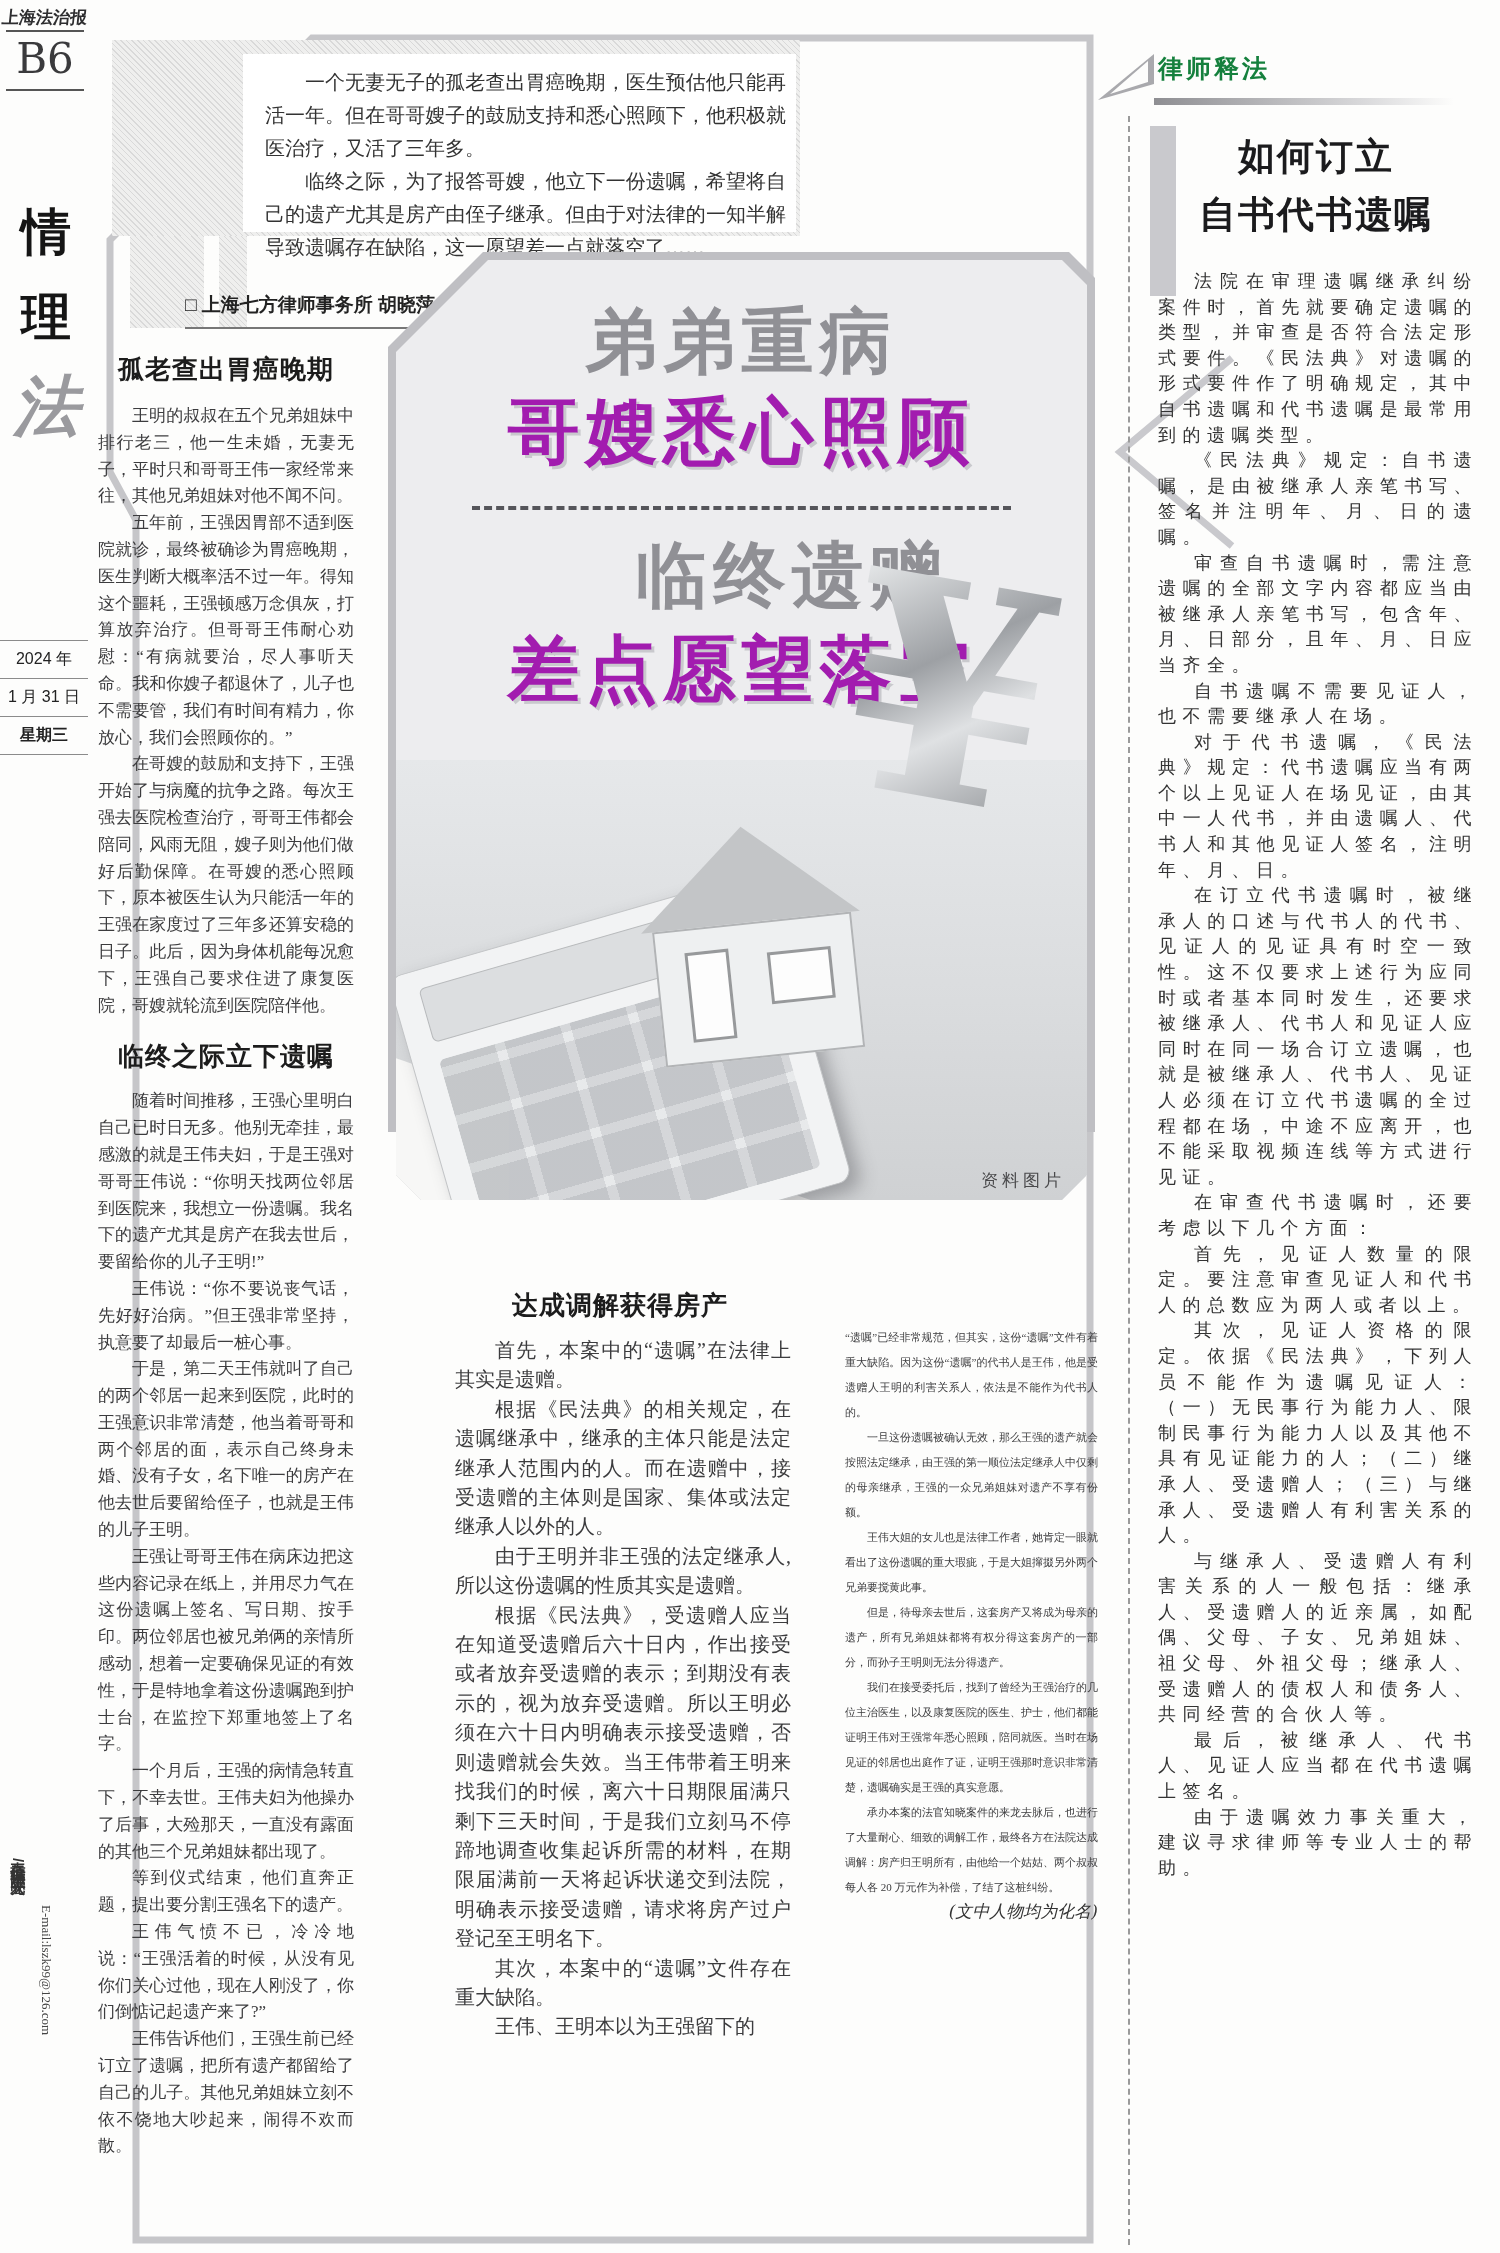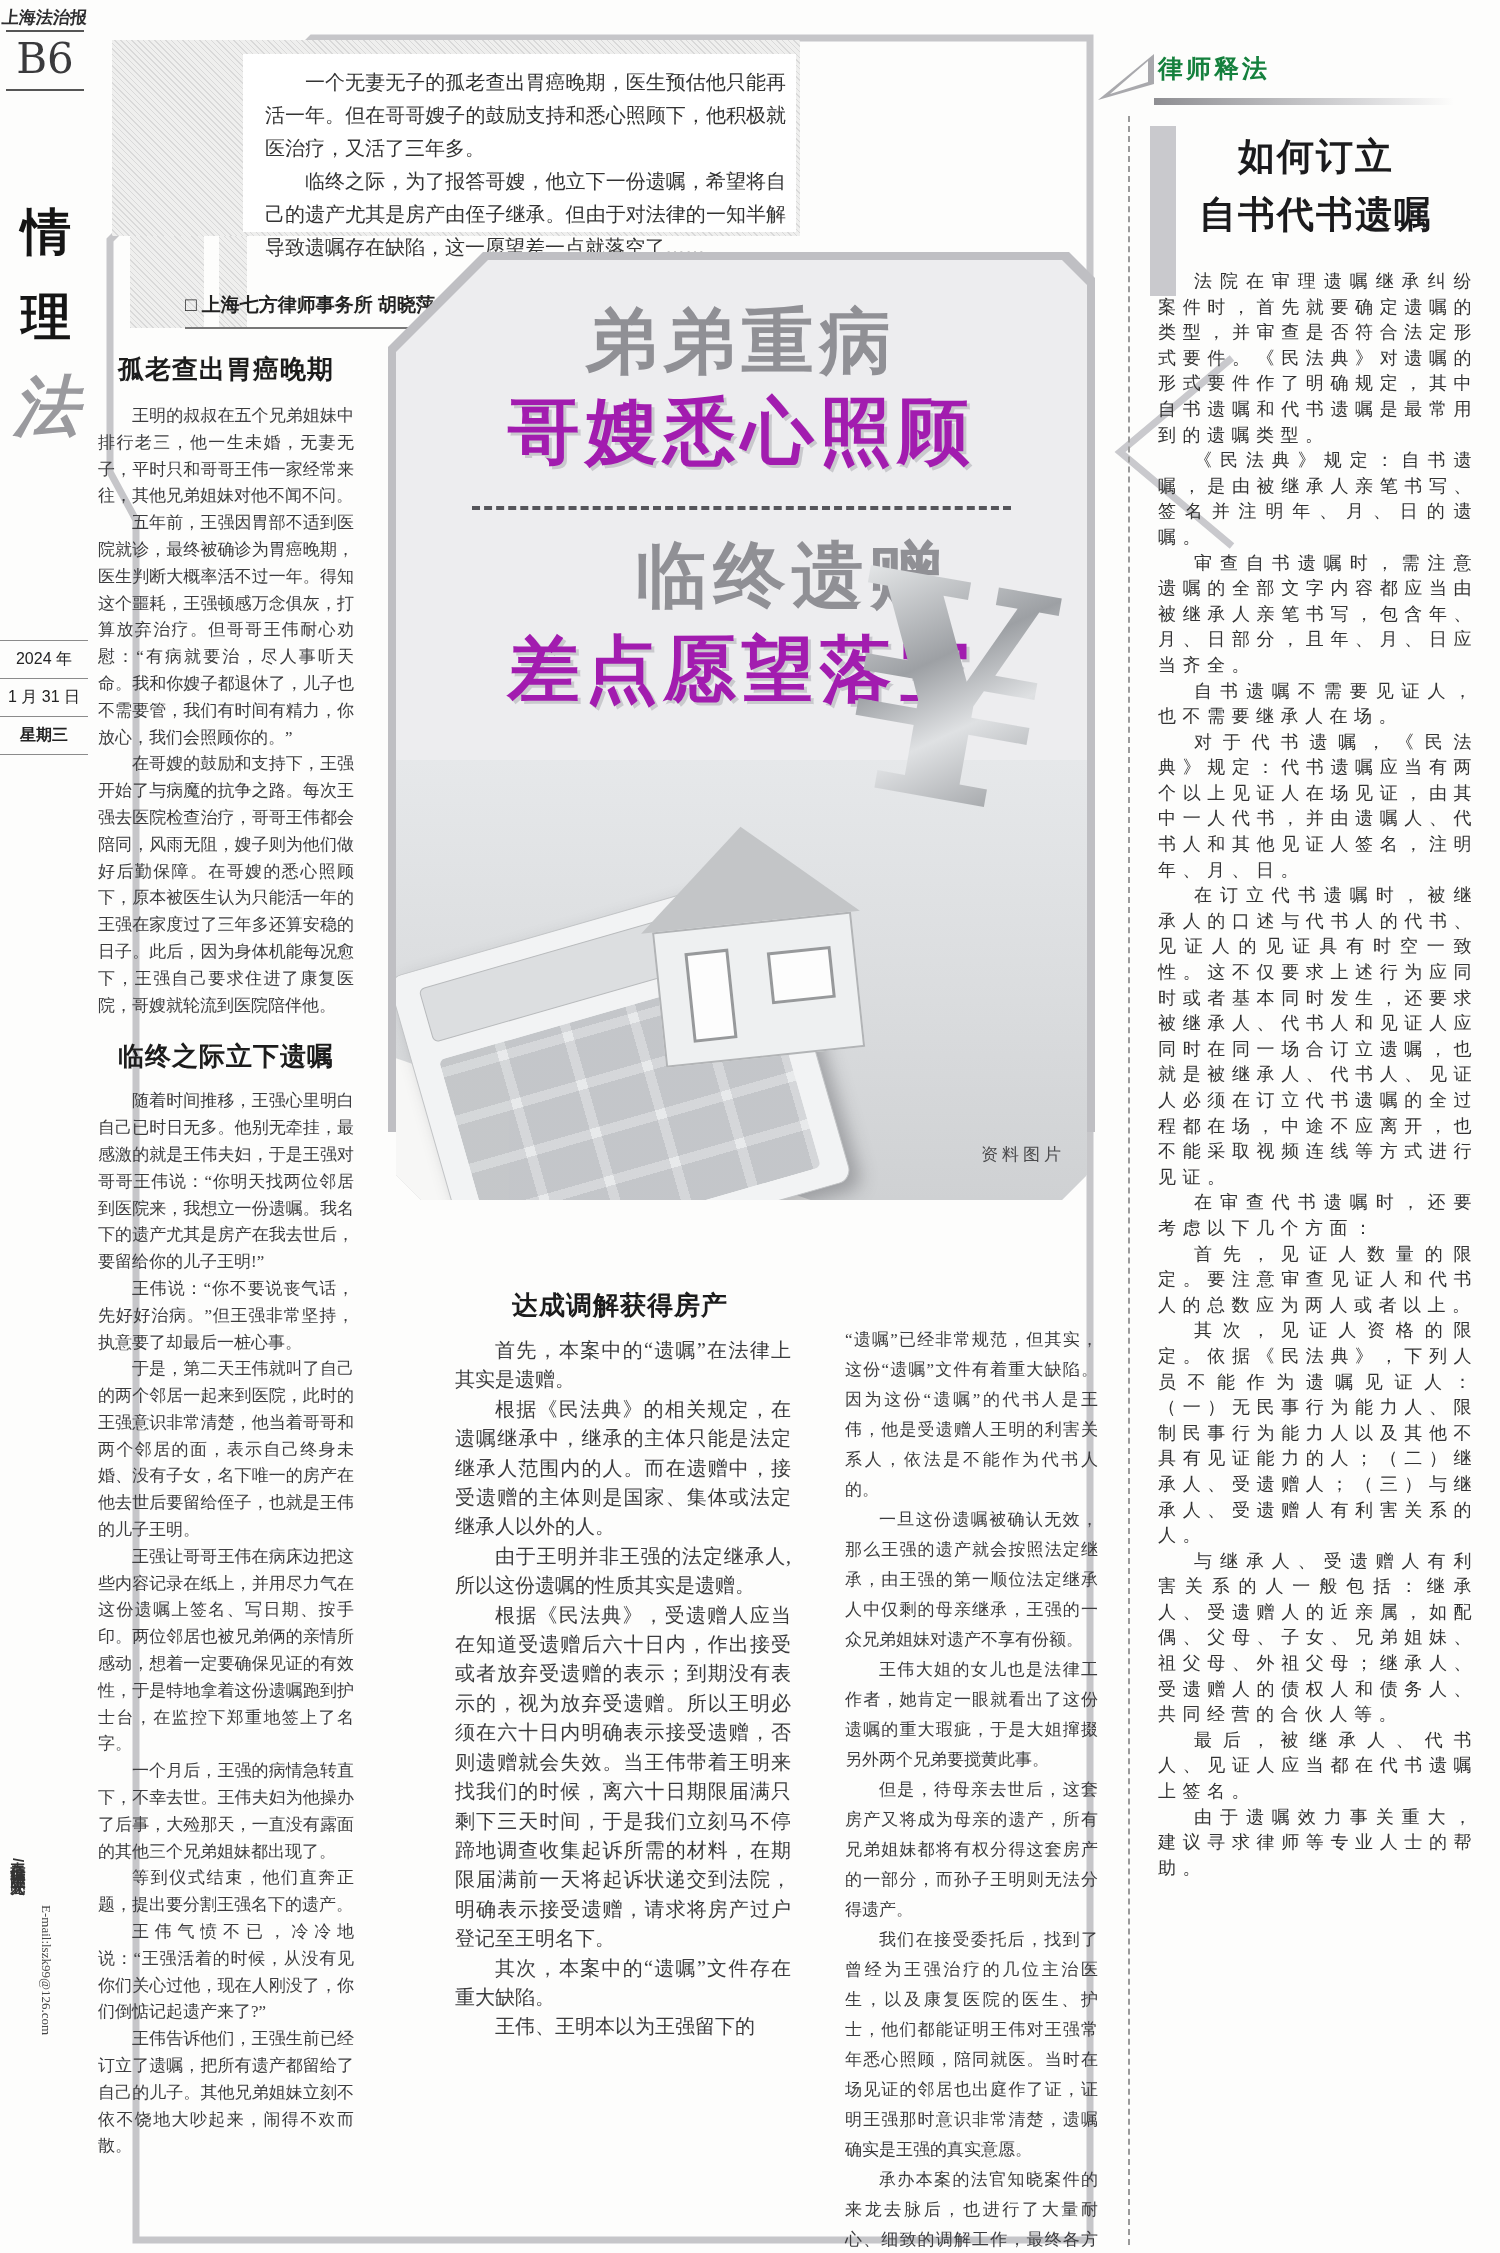--- a/index.html
+++ b/index.html
@@ -44,21 +44,21 @@
   .col1{position:absolute;left:98px;top:348px;width:256px;}
   .col1 .colhead{margin:4px 0 16px;}
   .col1 .colhead.h2{margin:20px 0 14px;}
   .bodyp{margin:0;font-size:17px;line-height:26.8px;text-align:justify;text-indent:2em;
         color:#3c3c3e;font-family:"Liberation Serif",serif;}
 
   .s3head{position:absolute;left:420px;top:1288px;width:400px;}
   .colmid{position:absolute;left:455px;top:1336px;width:336px;}
   .colmid .bodyp{font-size:20px;line-height:29.4px;}
   .col3{position:absolute;left:845px;top:1325px;width:253px;}
-  .col3 .bodyp{font-size:17px;line-height:30px;}
+  .col3 .bodyp{font-size:11px;line-height:25px;}
   .endnote{margin-top:0;font-family:"DejaVu Serif",serif;font-style:italic;
         font-size:17px;text-align:right;color:#333;}
 
   
   .hbox{position:absolute;left:388px;top:252px;width:707px;height:880px;background:#bfbfc3;
         clip-path:polygon(95px 0,681px 0,707px 26px,707px 930px,681px 956px,26px 956px,0 930px,0 95px);padding-left:48px;}
   .hboxin{position:absolute;left:8px;top:8px;width:691px;height:940px;background:#ededef;
         clip-path:polygon(92px 0,666px 0,691px 25px,691px 915px,666px 940px,25px 940px,0 915px,0 92px);}
   .hl{position:absolute;left:0;width:100%;text-align:center;font-family:"DejaVu Serif",serif;
         font-weight:bold;font-size:72px;letter-spacing:6px;white-space:nowrap;}
@@ -86,21 +86,21 @@
         border-bottom:96px solid #c3c5c7;margin-left:-5px;}
   .hbody{width:196px;height:132px;background:#eef0f1;border:2px solid #b2b4b6;margin-left:6px;}
   .win{position:absolute;background:#fdfdfd;border:3px solid #97999b;}
   .win.a{left:36px;top:120px;width:38px;height:84px;}
   .win.b{left:118px;top:128px;width:58px;height:46px;}
   .yen{position:absolute;right:34px;top:284px;font-size:300px;font-weight:bold;line-height:1;
         font-family:"DejaVu Serif",serif;transform:rotate(10deg);color:#b4b7ba;
         background:linear-gradient(145deg,#eceeef 5%,#9da0a4 40%,#dfe1e3 60%,#898c90 95%);
         -webkit-background-clip:text;background-clip:text;-webkit-text-fill-color:transparent;
         text-shadow:none;z-index:3;}
-  .caption{position:absolute;right:22px;bottom:34px;font-family:"Liberation Serif",serif;
+  .caption{position:absolute;right:22px;bottom:8px;font-family:"Liberation Serif",serif;
         font-size:17px;letter-spacing:4px;color:#4a4a4c;z-index:4;text-align:center;}
 
   
   .sdash{position:absolute;left:1128px;top:116px;bottom:8px;border-left:2px dashed #9a9a9a;}
   .tagrow{position:absolute;left:1096px;top:52px;width:384px;height:56px;}
   .tagtext{position:absolute;left:62px;top:0;font-size:25px;font-weight:bold;color:#15803d;
         letter-spacing:3px;}
   .tagbar{position:absolute;left:58px;top:46px;width:300px;height:7px;
         background:linear-gradient(90deg,#8e8e92,#d9d9db 70%,rgba(255,255,255,0));}
   .titlebar{position:absolute;left:1150px;top:126px;width:26px;height:170px;background:#c9c9cd;}

